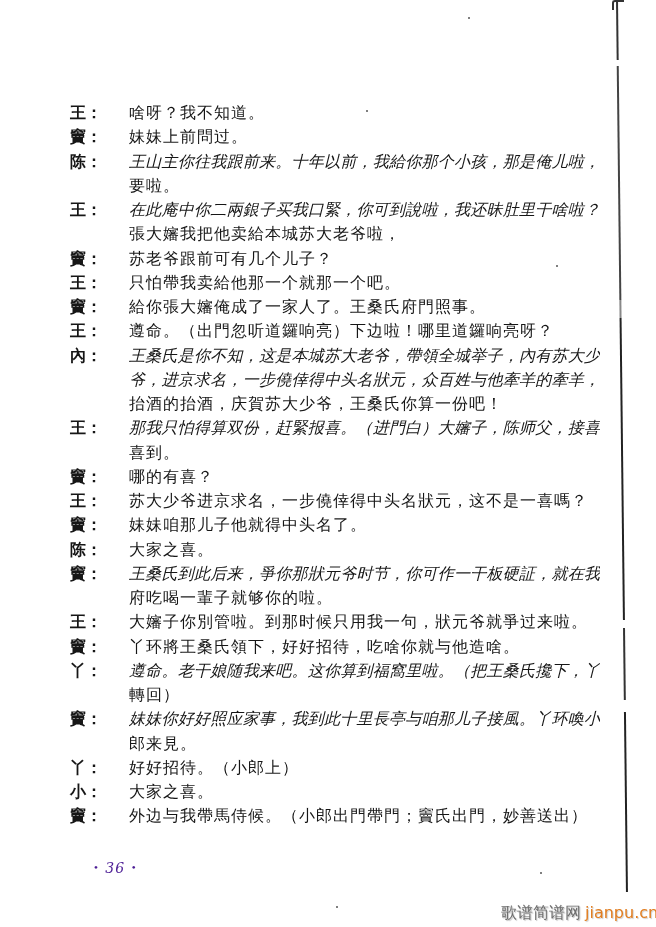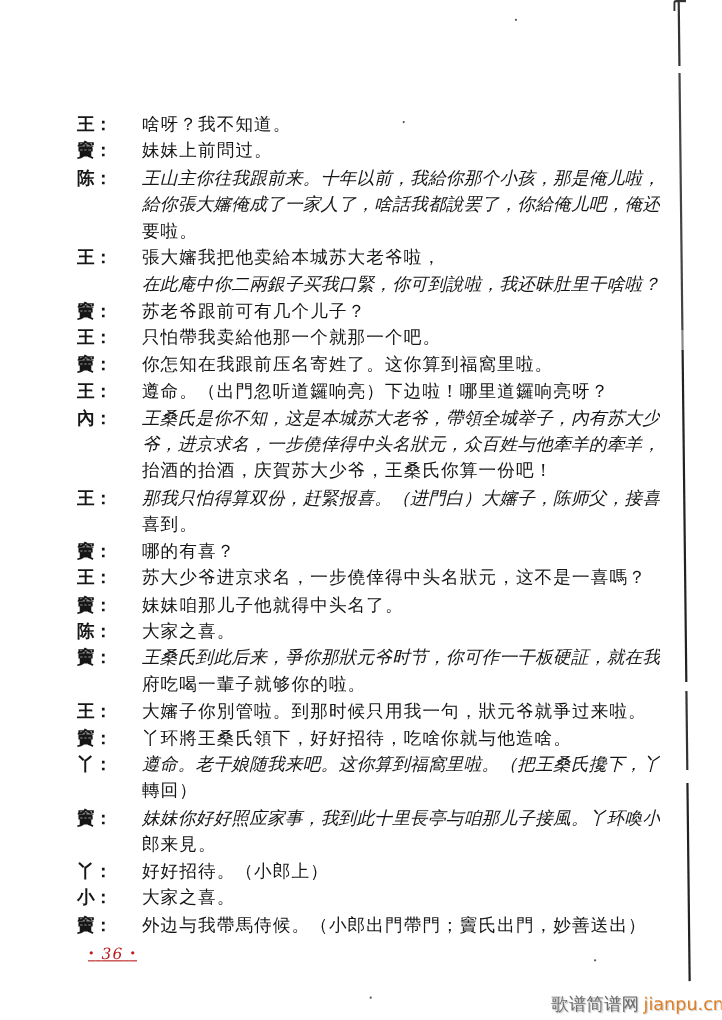--- a/index.html
+++ b/index.html
@@ -35,22 +35,22 @@
       #444 66px, #444 300px, #888 300px, #888 318px,
       #222 318px, #222 620px, transparent 620px, transparent 628px,
       #333 628px, #333 700px, transparent 700px, transparent 712px,
       #222 712px, #222 892px);
   }
   .scan-hook {
     position: absolute; left: 612px; top: 0; width: 10px; height: 8px;
     border-top: 2px solid #333; border-left: 2px solid #333; border-radius: 3px 0 0 0;
   }
   .page-num {
-    position: absolute; left: 80px; top: 860px;
-    font-size: 14px; font-style: italic; color: #b91c1c; letter-spacing: 1px; text-decoration: underline;
+    position: absolute; left: 93px; top: 860px;
+    font-size: 14px; font-style: italic; color: #4c1d95; letter-spacing: 1px;
   }
   .page-num .dot { font-style: normal; font-size: 10px; vertical-align: 2px; }
   .watermark {
     position: absolute; left: 501px; top: 903px; font-size: 16px;
     white-space: nowrap;
   }
   .wm-cn {
     font-family: "DejaVu Serif", serif; color: #6e6e6e;
     text-shadow: 1px 1px 1px rgba(0,0,0,0.25);
   }
@@ -87,51 +87,50 @@
       <span class="spk">竇：</span>
       <div class="body">
         <div class="ln">妹妹上前問过。</div>
       </div>
     </div>
 
     <div class="entry">
       <span class="spk">陈：</span>
       <div class="body">
         <div class="ln full">王山主你往我跟前来。十年以前，我給你那个小孩，那是俺儿啦，</div>
-        <div class="ln full">給你張大嬸俺成了一家人了，啥話我都說罢了，你給俺儿吧，俺还</div>
         <div class="ln">要啦。</div>
       </div>
     </div>
 
     <div class="entry">
       <span class="spk">王：</span>
       <div class="body">
+        <div class="ln full">在此庵中你二兩銀子买我口緊，你可到說啦，我还昧肚里干啥啦？</div>
         <div class="ln">張大嬸我把他卖給本城苏大老爷啦，</div>
-        <div class="ln full">在此庵中你二兩銀子买我口緊，你可到說啦，我还昧肚里干啥啦？</div>
       </div>
     </div>
 
     <div class="entry">
       <span class="spk">竇：</span>
       <div class="body">
         <div class="ln">苏老爷跟前可有几个儿子？</div>
       </div>
     </div>
 
     <div class="entry">
       <span class="spk">王：</span>
       <div class="body">
         <div class="ln">只怕帶我卖給他那一个就那一个吧。</div>
       </div>
     </div>
 
     <div class="entry">
       <span class="spk">竇：</span>
       <div class="body">
-        <div class="ln">你怎知在我跟前压名寄姓了。这你算到福窩里啦。</div>
+        <div class="ln">給你張大嬸俺成了一家人了。王桑氏府門照事。</div>
       </div>
     </div>
 
     <div class="entry">
       <span class="spk">王：</span>
       <div class="body">
         <div class="ln">遵命。（出門忽听道鑼响亮）下边啦！哪里道鑼响亮呀？</div>
       </div>
     </div>
 

